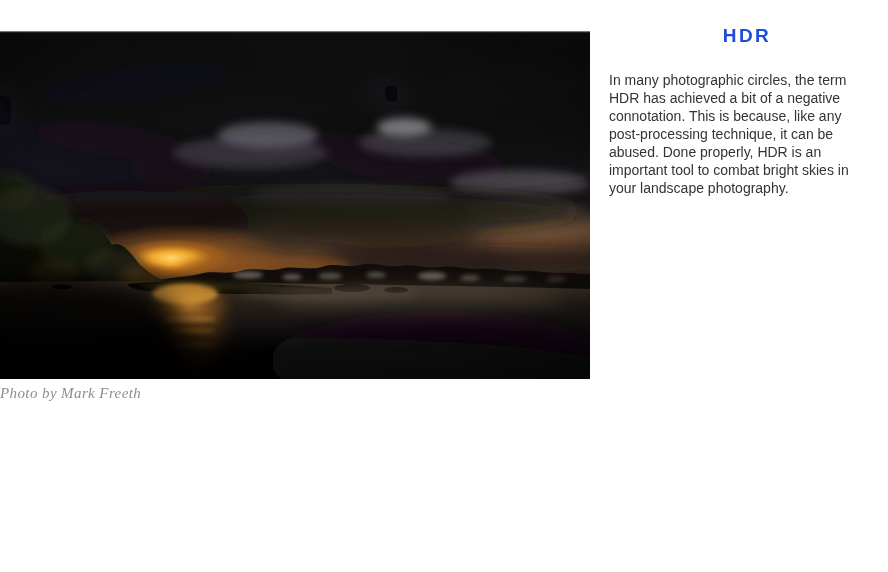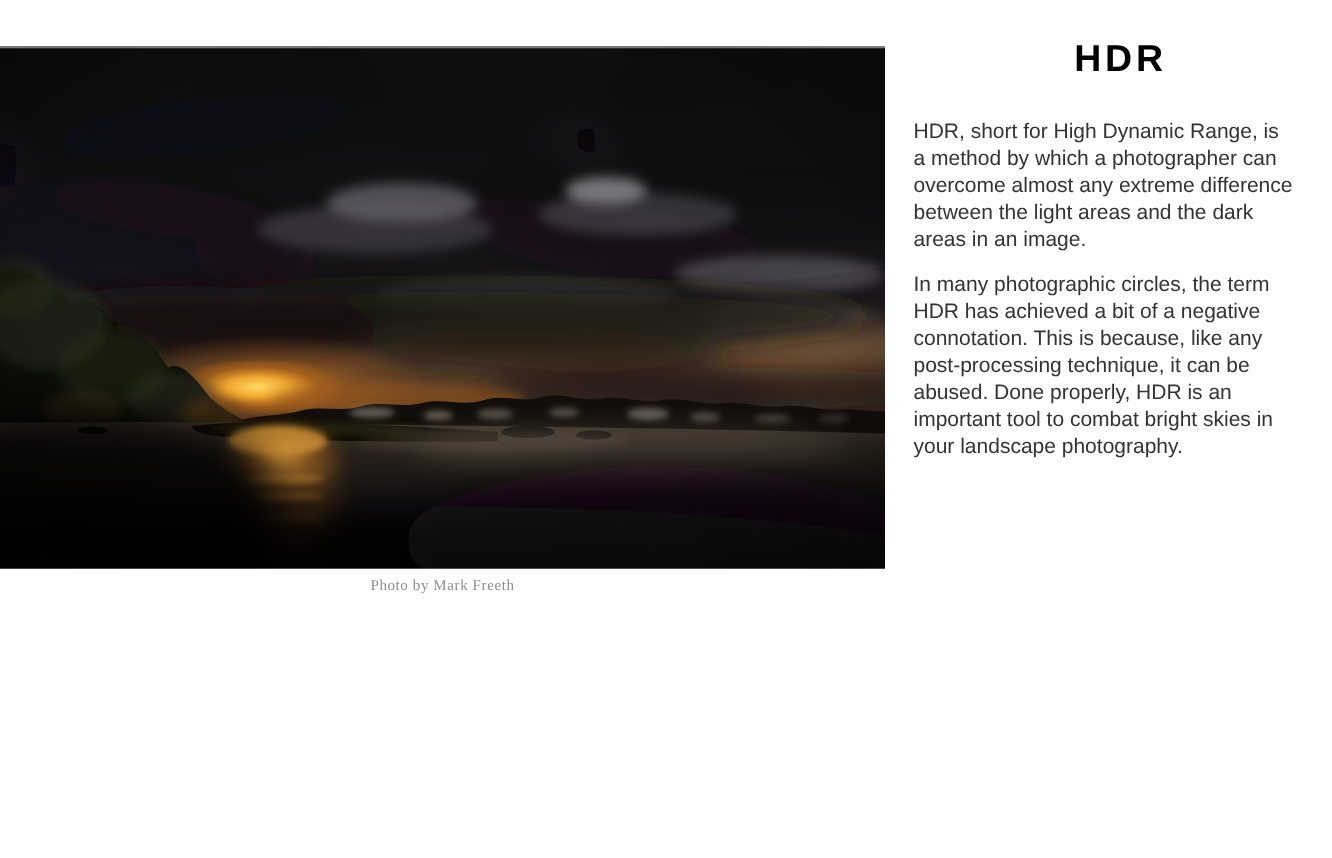--- a/index.html
+++ b/index.html
@@ -12,30 +12,30 @@
   .page { position: relative; width: 888px; height: 572px; background: #ffffff; }
 
   .photo-figure {
     position: absolute; left: 0; top: 31px;
     width: 590px; height: 348px; margin: 0;
   }
   .photo-figure svg { display: block; width: 590px; height: 348px; }
 
   .photo-caption {
     position: absolute; left: 0; top: 385px; width: 590px;
-    text-align: center;
+    text-align: left;
     font-family: "Liberation Serif", serif;
-    font-size: 10px; color: #8d8d8d; letter-spacing: 0.4px;
+    font-size: 15px; color: #8d8d8d; letter-spacing: 0.4px; font-style: italic;
   }
 
   .article { position: absolute; left: 609px; top: 25px; width: 276px; }
   .article-title {
     margin: 0 0 24px 0; text-align: center;
-    font-size: 25px; font-weight: bold; letter-spacing: 2.5px;
-    color: #000000;
+    font-size: 19px; font-weight: bold; letter-spacing: 2.5px;
+    color: #1d4ed8;
   }
   .article p {
     margin: 0 0 12px 0;
     font-size: 14px; line-height: 18px; color: #333333;
     white-space: pre-line;
   }
 </style>
 </head>
 <body>
 
@@ -192,25 +192,20 @@
 
       <rect x="0" y="0" width="590" height="348" fill="url(#vignG)"></rect>
       <rect x="0" y="0" width="590" height="1.2" fill="#8a8a8a" opacity="0.85"></rect>
     </svg>
   </figure>
 
   <div class="photo-caption">Photo by Mark Freeth</div>
 
   <div class="article">
     <h1 class="article-title">HDR</h1>
-    <p>HDR, short for High Dynamic Range, is
-a method by which a photographer can
-overcome almost any extreme difference
-between the light areas and the dark
-areas in an image.</p>
     <p>In many photographic circles, the term
 HDR has achieved a bit of a negative
 connotation. This is because, like any
 post-processing technique, it can be
 abused. Done properly, HDR is an
 important tool to combat bright skies in
 your landscape photography.</p>
   </div>
 
 </div>

